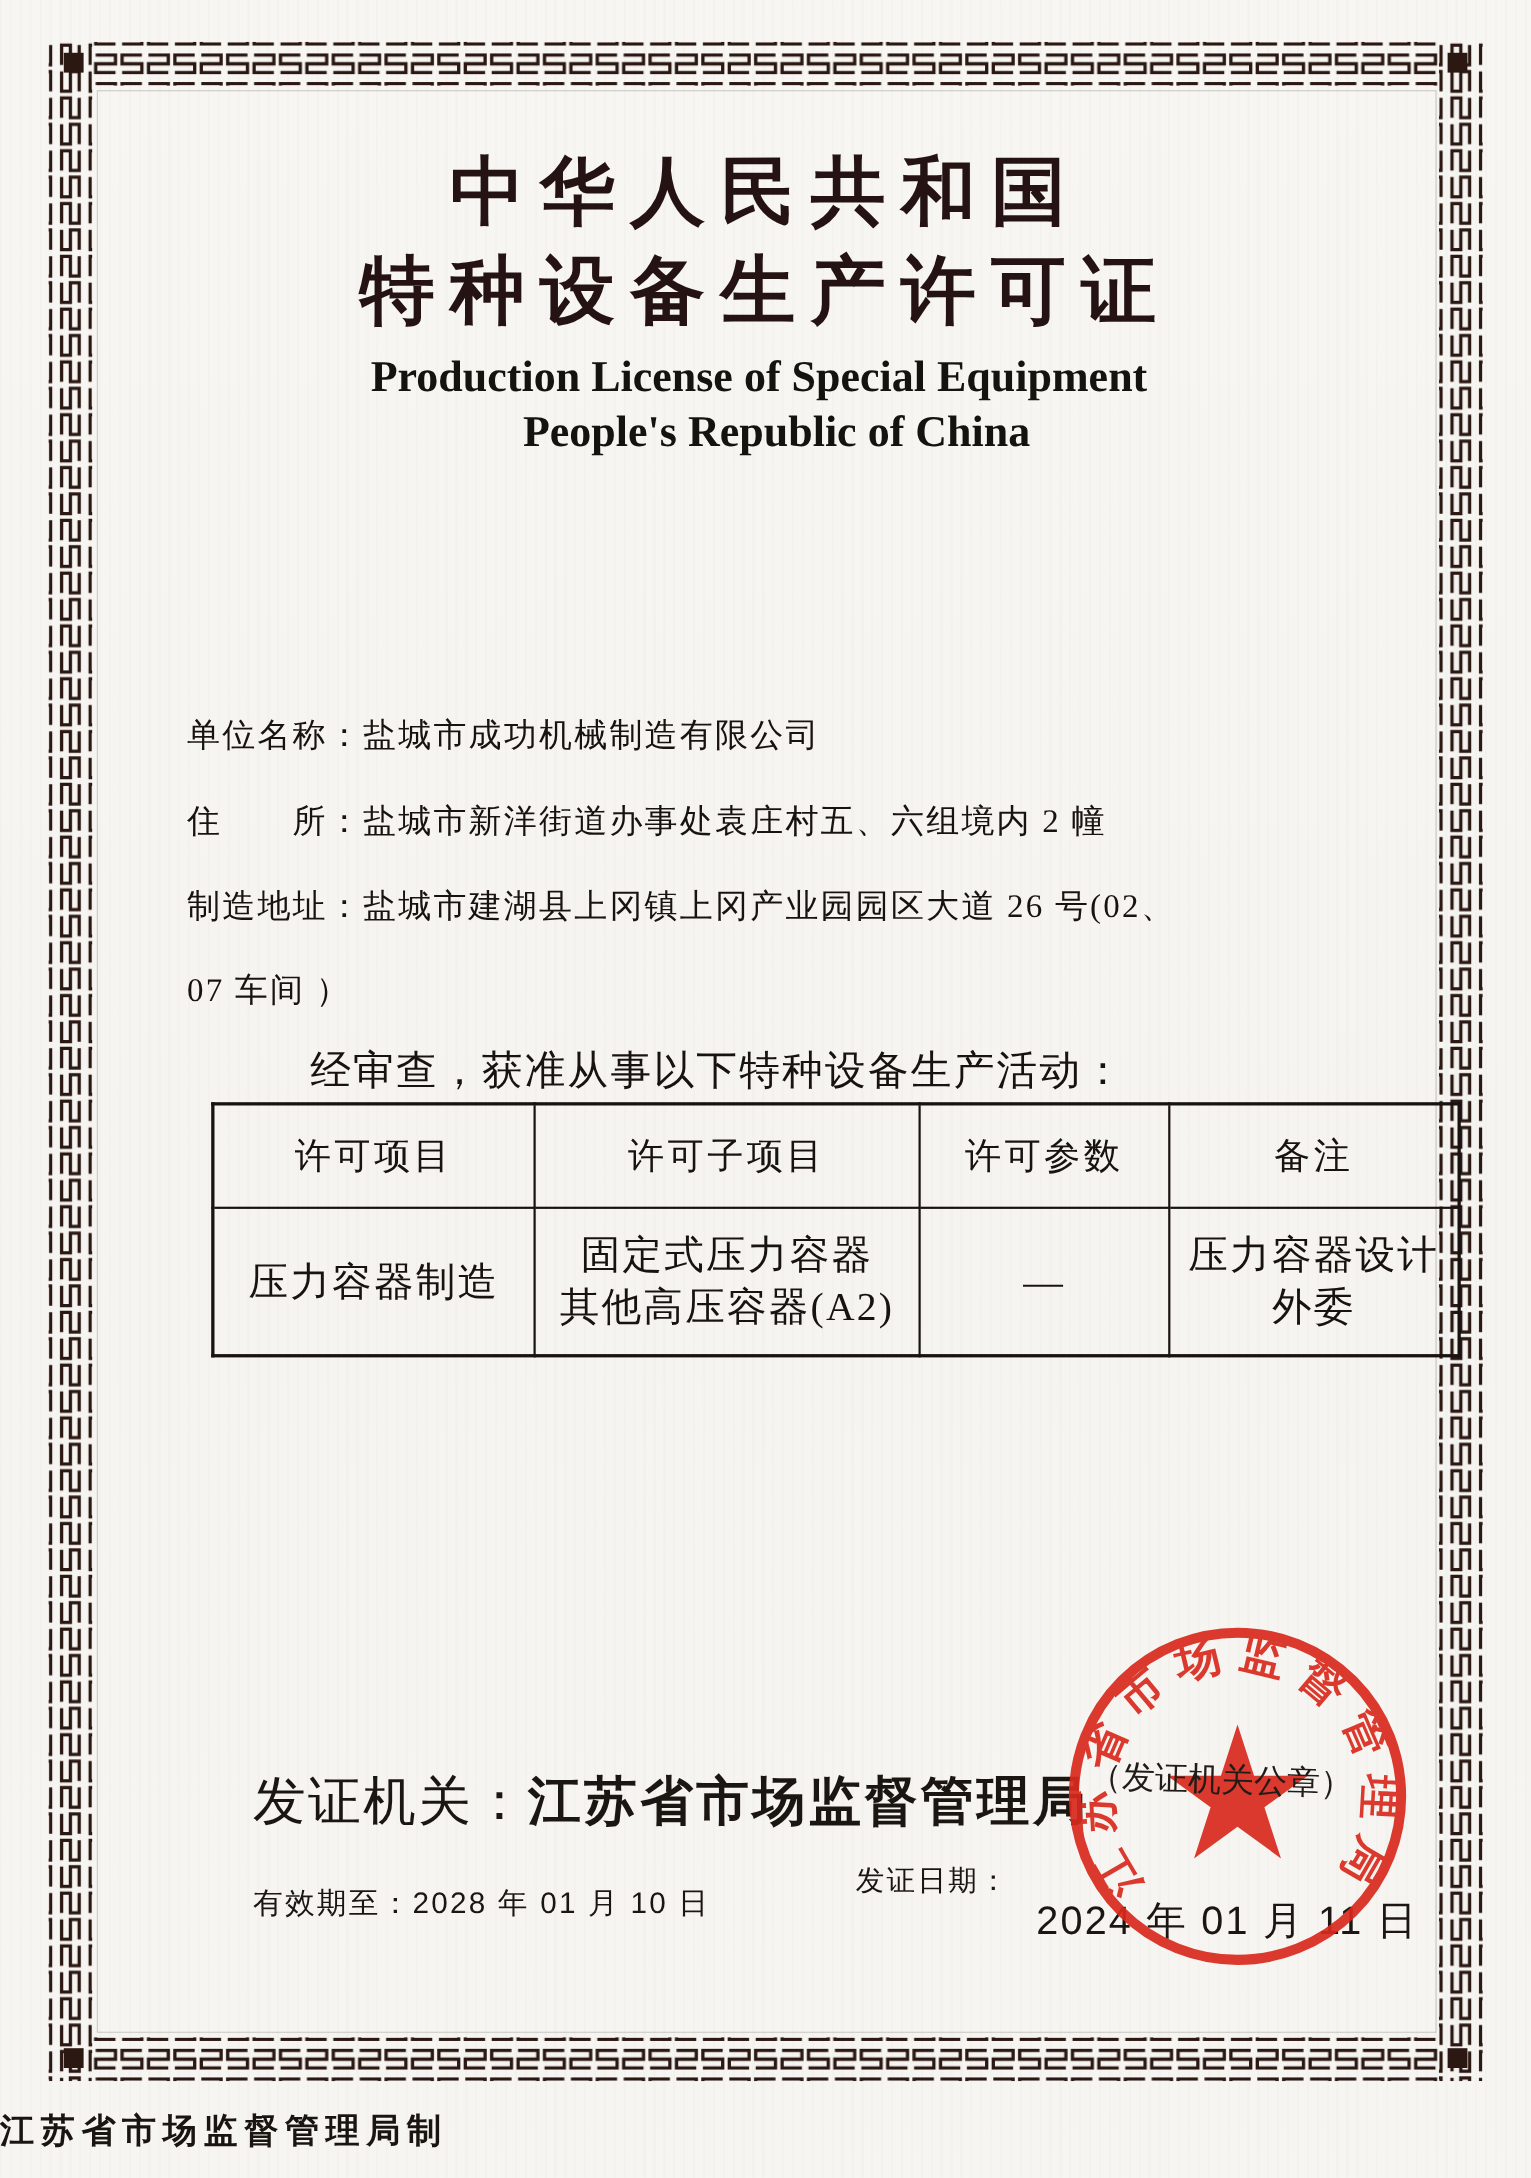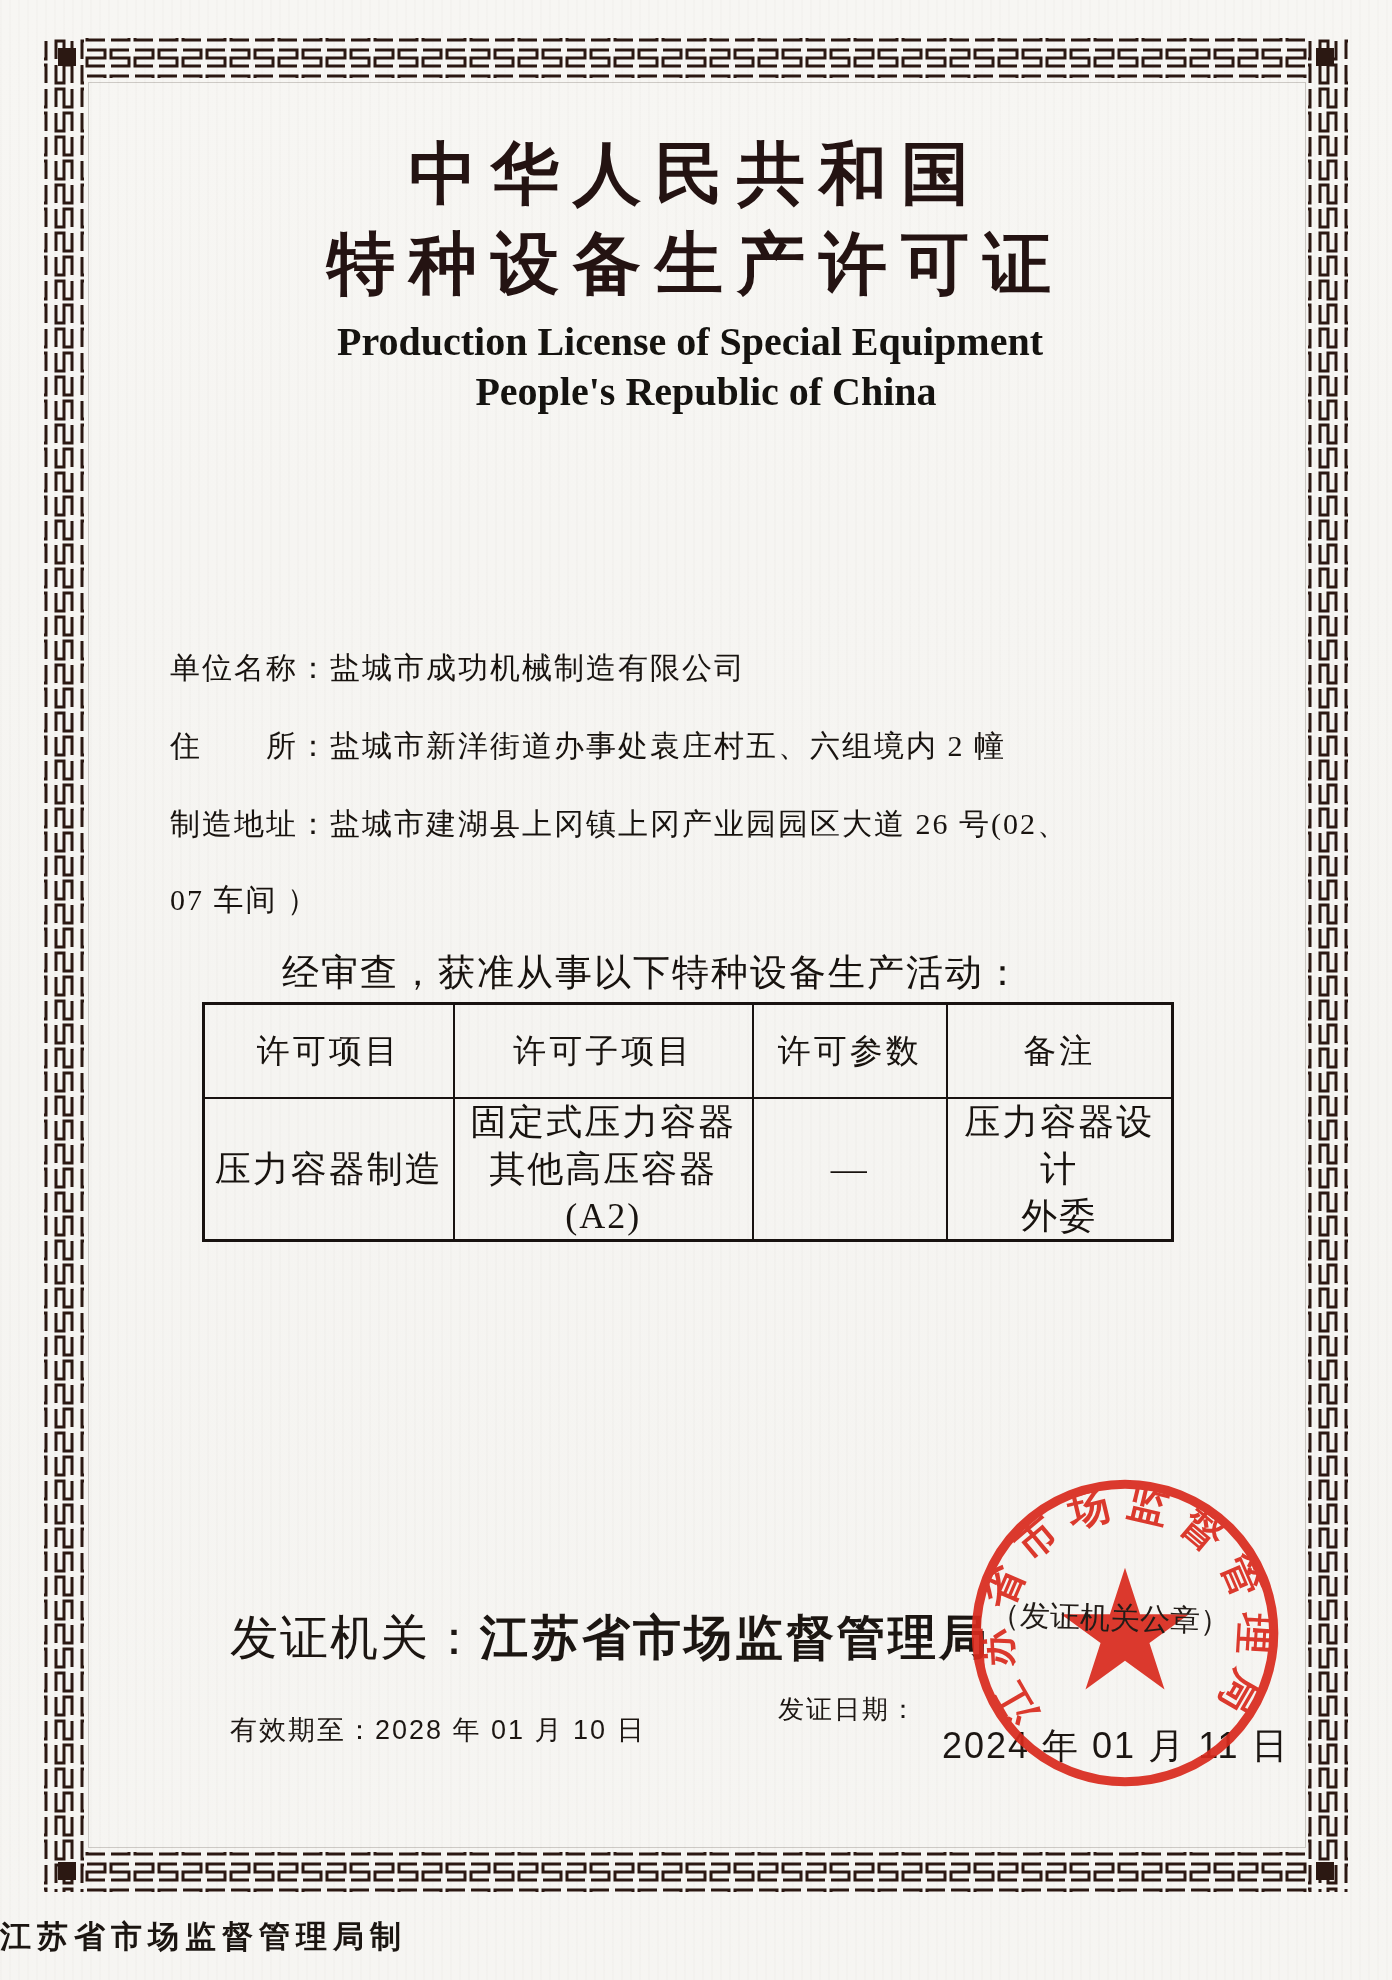--- a/index.html
+++ b/index.html
@@ -36,21 +36,21 @@
   }
   .serial{
     right:148px;top:540px;
     font-size:38px;letter-spacing:1px;color:#18130f;
   }
   
   .info-line{left:170px;font-size:30px;letter-spacing:2px;color:#18130f;white-space:nowrap;}
   .intro-line{left:282px;font-size:37px;letter-spacing:2px;color:#18130f;}
   
   .lic-table{
-    position:absolute;left:202px;top:1002px;width:972px;
+    position:absolute;left:192px;top:1002px;width:1136px;
     border-collapse:collapse;table-layout:fixed;
   }
   .lic-table th,.lic-table td{
     border:2px solid #181210;
     text-align:center;vertical-align:middle;
     font-weight:400;color:#18130f;
     padding:0;
   }
   .lic-table{border:3px solid #181210;}
   .lic-table th{height:92px;font-size:33px;letter-spacing:3px;}

